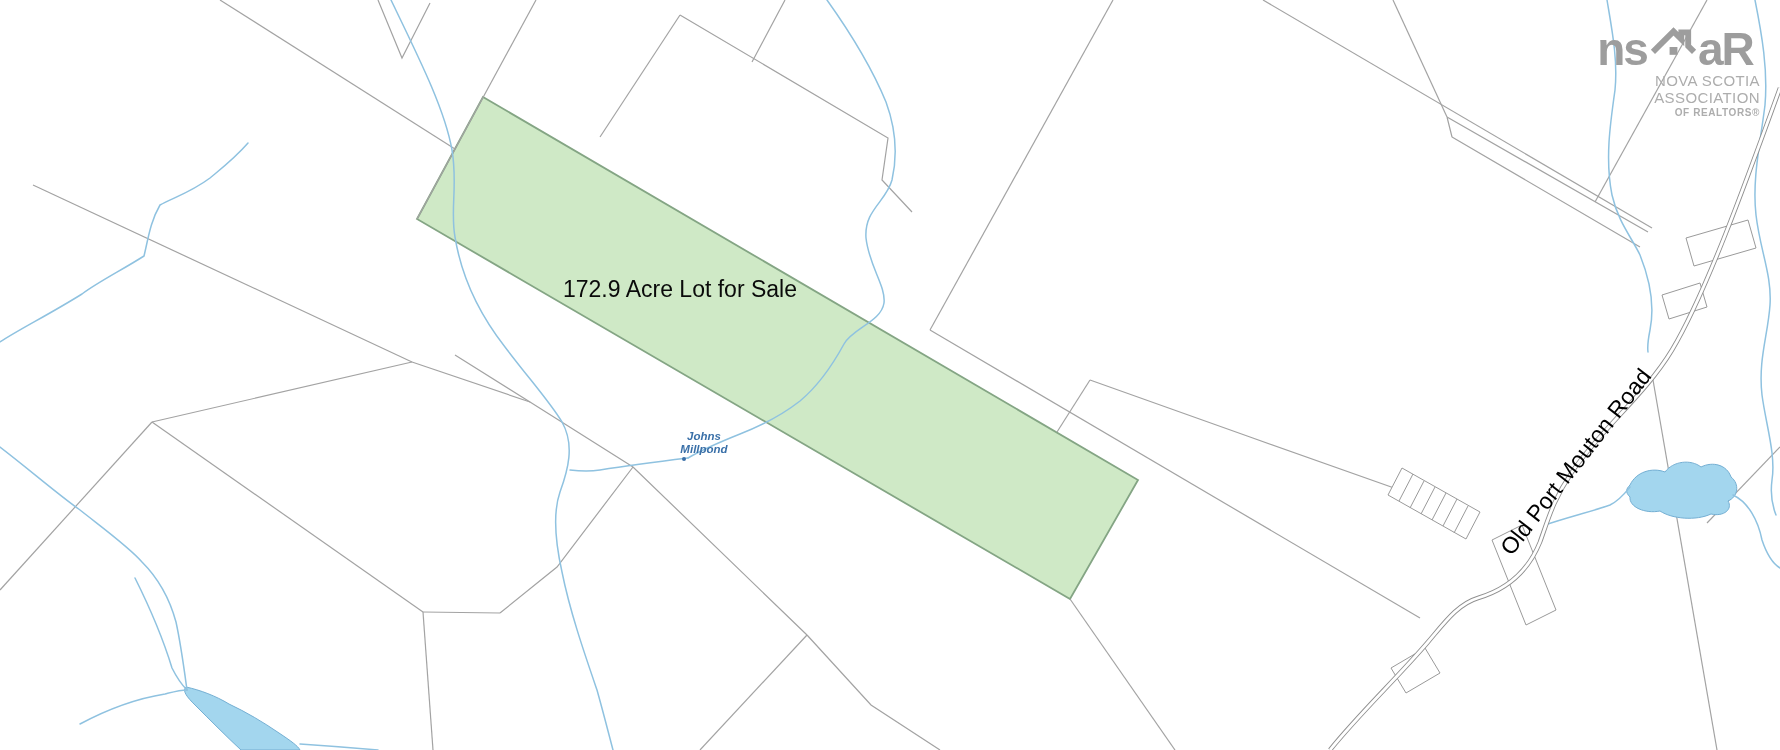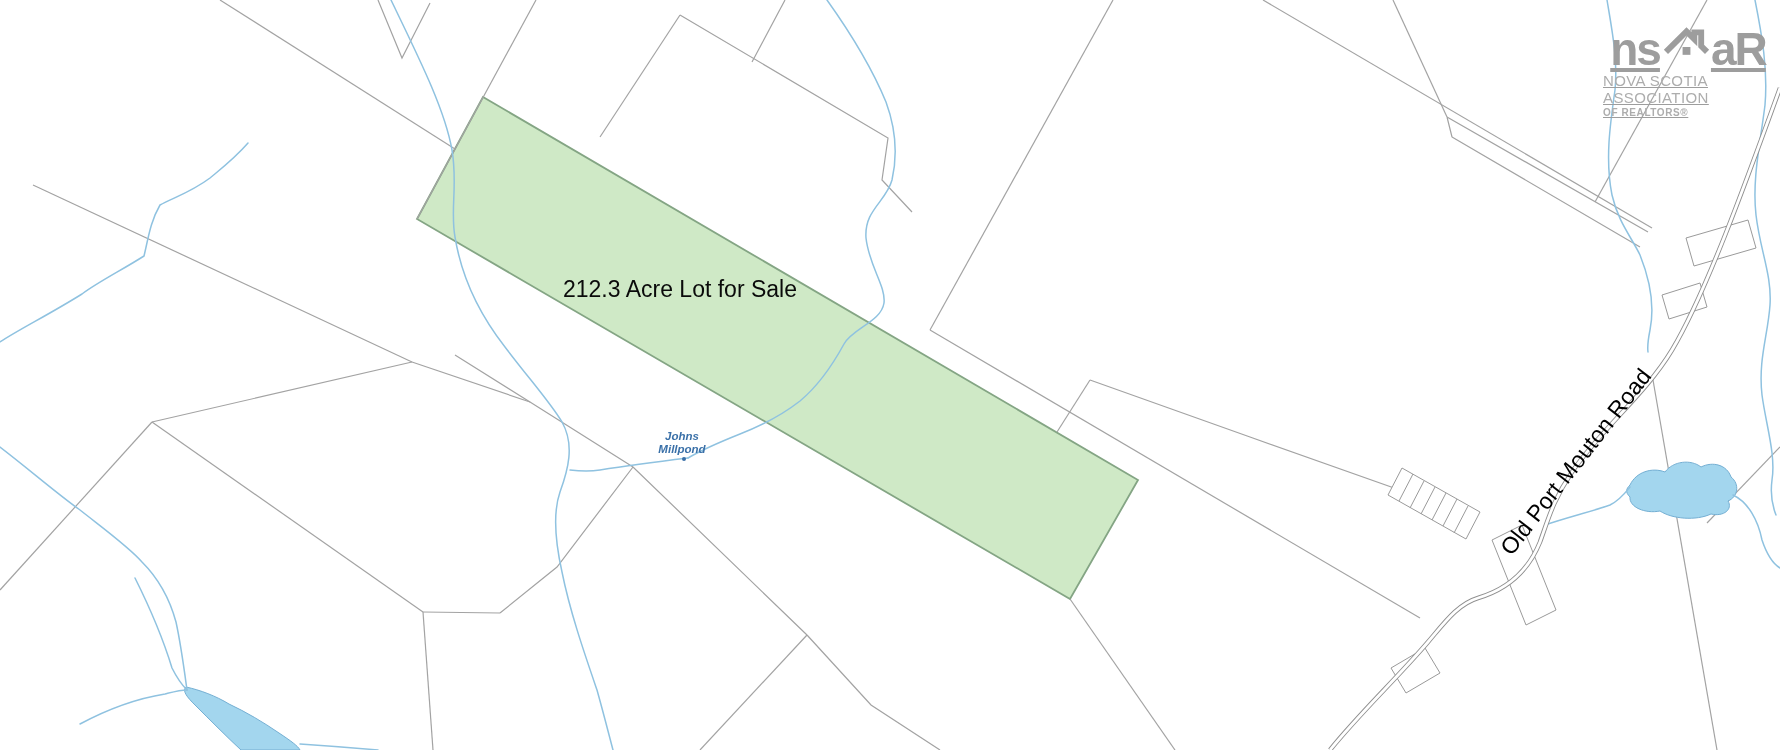--- a/index.html
+++ b/index.html
@@ -15,34 +15,33 @@
   .road-casing{fill:none;stroke:#8f8f8f;stroke-width:4.6;}
   .road-inner{fill:none;stroke:#ffffff;stroke-width:2.8;}
   .lots{fill:#ffffff;stroke:#9a9a9a;stroke-width:1;}
   .bldg{fill:#ffffff;stroke:#9a9a9a;stroke-width:1;}
 
   .lot-label{
     position:absolute;left:563px;top:276px;color:#0a0a0a;
     font-size:23px;white-space:nowrap;
   }
   .pond-label{
-    position:absolute;left:626px;top:430px;width:112px;text-align:center;
+    position:absolute;left:648px;top:430px;width:112px;text-align:center;
     color:#3a70a8;font-size:11.5px;font-weight:bold;font-style:italic;line-height:13px;
   }
   .pond-dot{
     position:absolute;left:682px;top:457px;width:4px;height:4px;background:#3a70a8;border-radius:50%;
   }
   .road-label{
     position:absolute;left:1576px;top:462px;color:#000000;font-size:23px;
     white-space:nowrap;transform:translate(-50%,-50%) rotate(-52deg);
   }
   .logo{
-    position:absolute;right:7px;top:26px;width:170px;text-align:left;
+    position:absolute;right:20px;top:26px;width:170px;text-align:right;
     color:#9d9d9d;
-    text-decoration:underline;
   }
   .logo-row{
     display:flex;align-items:flex-end;justify-content:center;
     font-size:46px;font-weight:bold;line-height:0.85;letter-spacing:-2px;
   }
   .logo-row .house{margin:0 1px 1px 3px;}
   .logo-sub1{font-size:15px;letter-spacing:0.4px;color:#adadad;margin-top:3px;}
   .logo-sub2{font-size:10px;font-weight:bold;letter-spacing:0.6px;color:#adadad;margin-top:1px;}
 </style>
 </head>
@@ -113,21 +112,21 @@
       <path class="bldg" d="M1391,668 L1425,648 L1440,673 L1406,693 Z"></path>
       <path class="bldg" d="M1492,540 L1522,525 L1556,610 L1526,625 Z"></path>
     </g>
 
     <g>
       <path class="road-casing" d="M1780,88 C1745,185 1705,295 1672,350 C1645,395 1600,430 1572,472 C1553,500 1548,520 1540,542 C1528,572 1505,590 1478,598 C1458,604 1445,622 1428,642 C1400,675 1358,715 1330,750"></path>
       <path class="road-inner" d="M1780,88 C1745,185 1705,295 1672,350 C1645,395 1600,430 1572,472 C1553,500 1548,520 1540,542 C1528,572 1505,590 1478,598 C1458,604 1445,622 1428,642 C1400,675 1358,715 1330,750"></path>
     </g>
   </svg>
 
-  <div class="lot-label">212.3 Acre Lot for Sale</div>
+  <div class="lot-label">172.9 Acre Lot for Sale</div>
 
   <div class="pond-label">
     <div>Johns</div>
     <div>Millpond</div>
   </div>
   <div class="pond-dot"></div>
 
   <div class="road-label">Old Port Mouton Road</div>
 
   <div class="logo">

